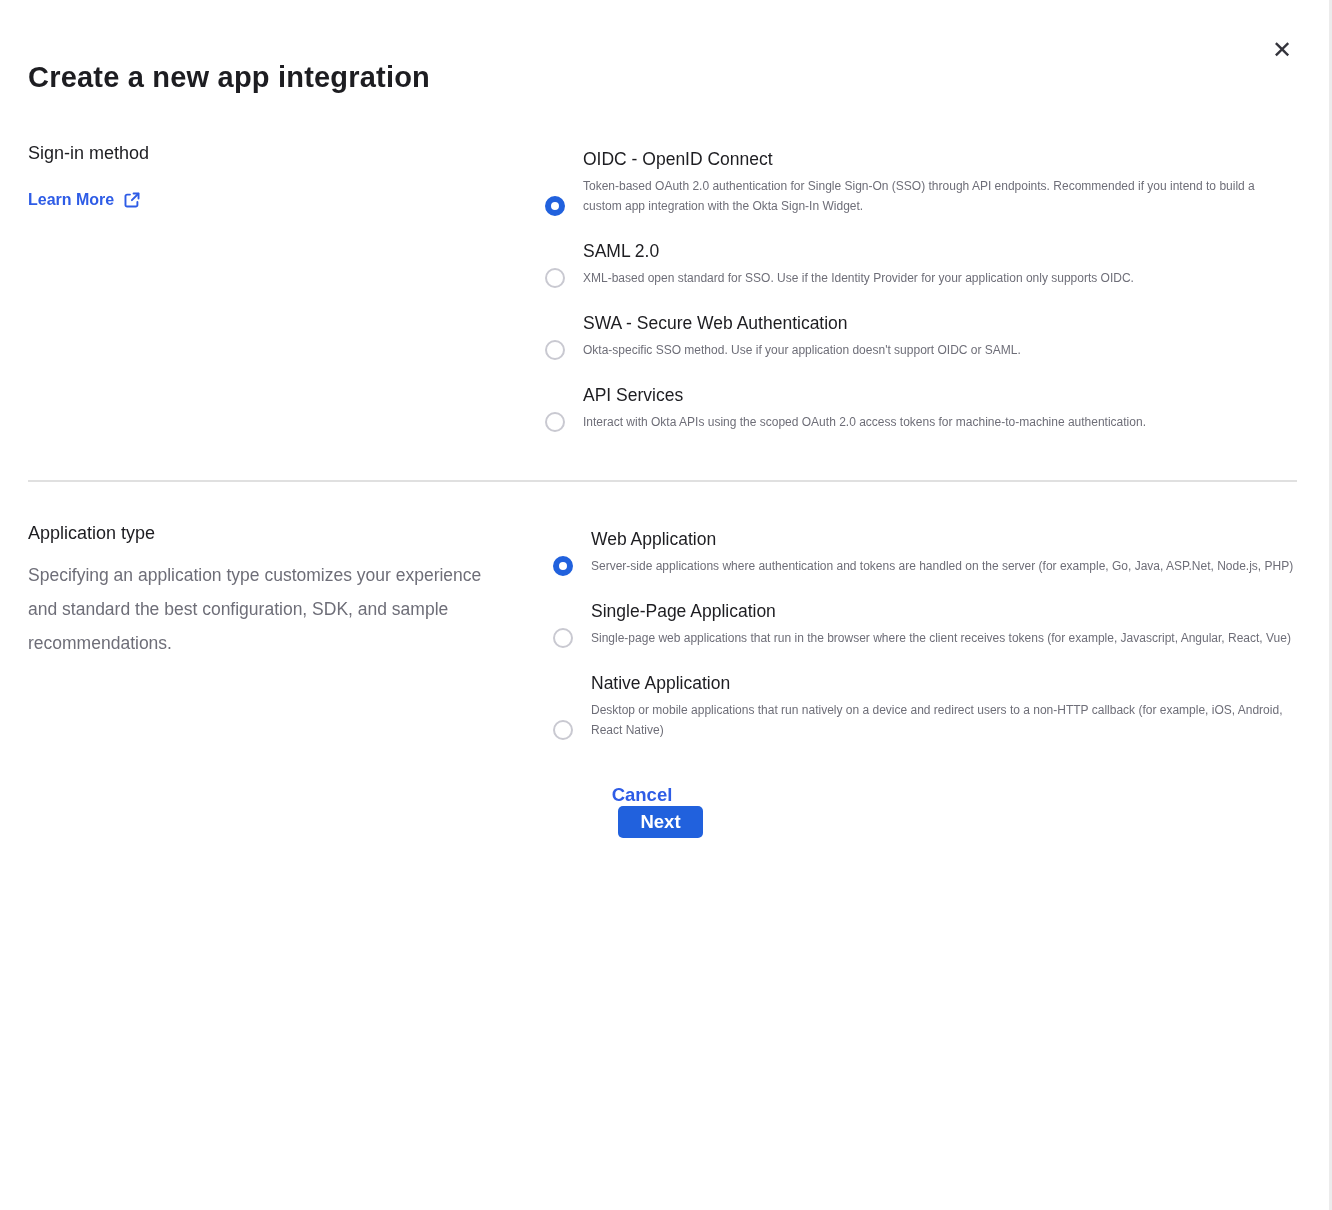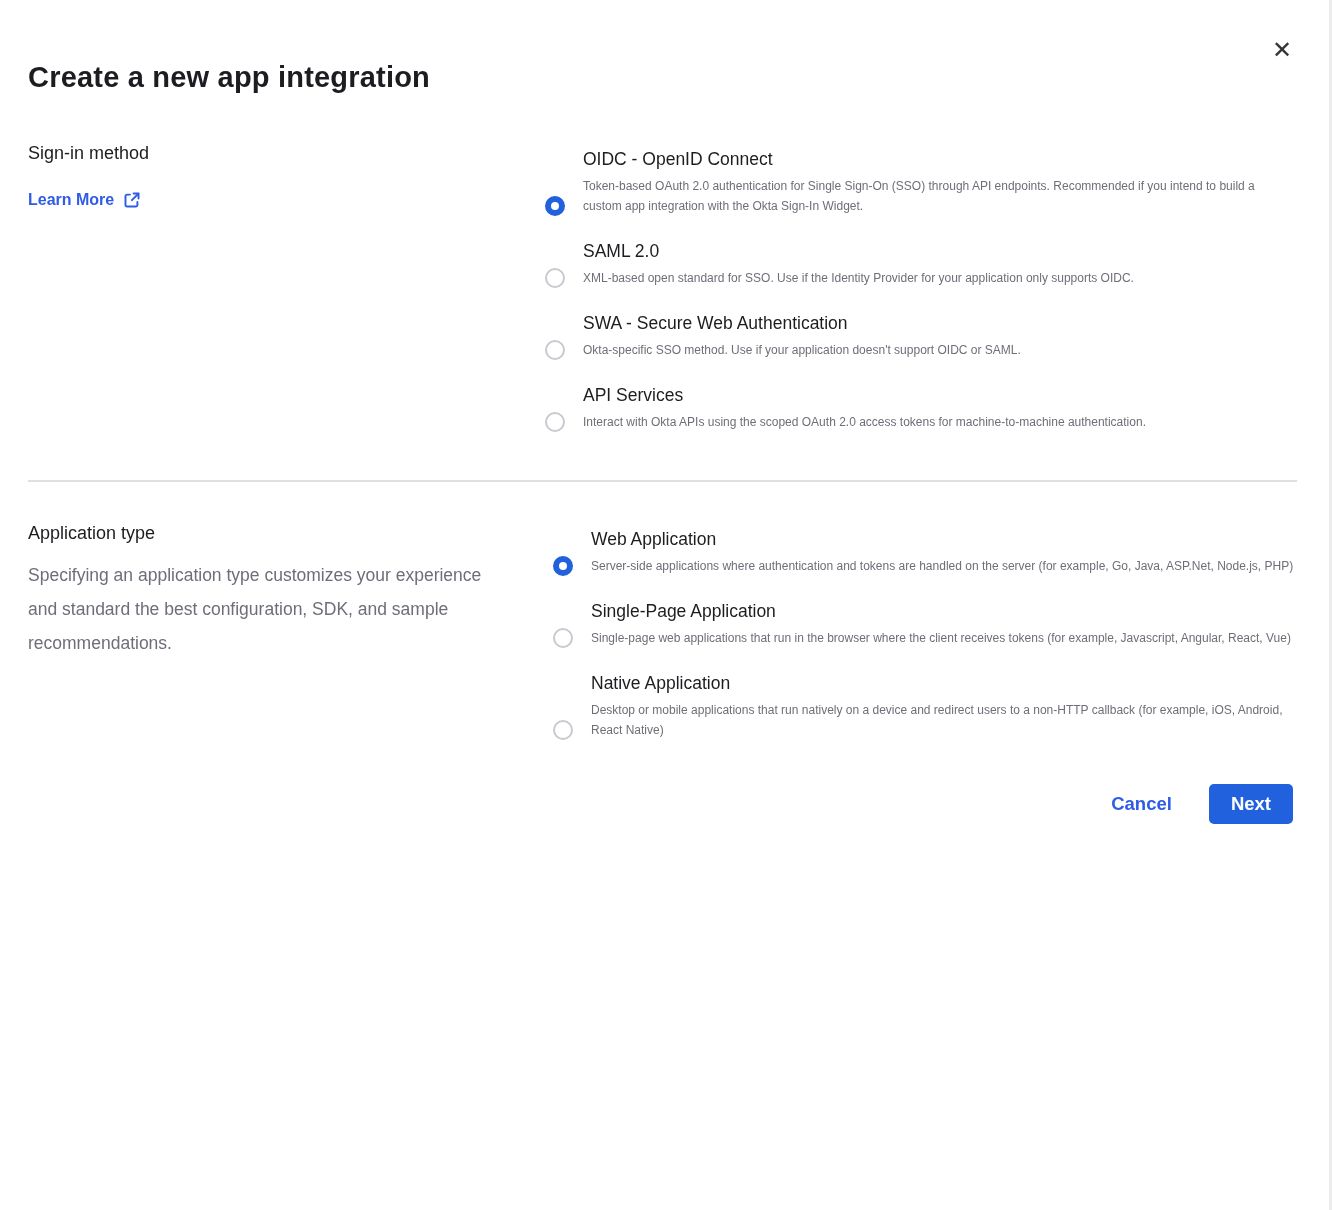--- a/index.html
+++ b/index.html
@@ -64,28 +64,28 @@
   .option-desc{
     display:block;font-size:12px;line-height:20px;color:var(--text-gray);
   }
   .divider{
     border:none;border-top:2px solid var(--divider);
     margin:48px 0 0 0;width:1269px;
   }
   .divider + .section{margin-top:40px;gap:8px;}
   .footer{
     display:flex;justify-content:flex-end;align-items:center;
-    margin-top:44px;padding-right:1px;
+    margin-top:44px;padding-right:1px;flex-direction:column;
   }
   .cancel{
     color:var(--link-blue);font-size:18.5px;font-weight:700;
     text-decoration:none;cursor:pointer;margin-right:37px;
   }
   .next{
-    min-width:84px;height:40px;padding:0 22px;border:none;border-radius:5px;
+    min-width:84px;height:32px;padding:0 22px;border:none;border-radius:5px;
     background:var(--accent-blue);color:#ffffff;font-size:18.5px;font-weight:700;
     font-family:inherit;cursor:pointer;
   }
 </style>
 </head>
 <body>
 
 <div class="dialog">
 
   <button class="close" aria-label="Close">✕</button>

